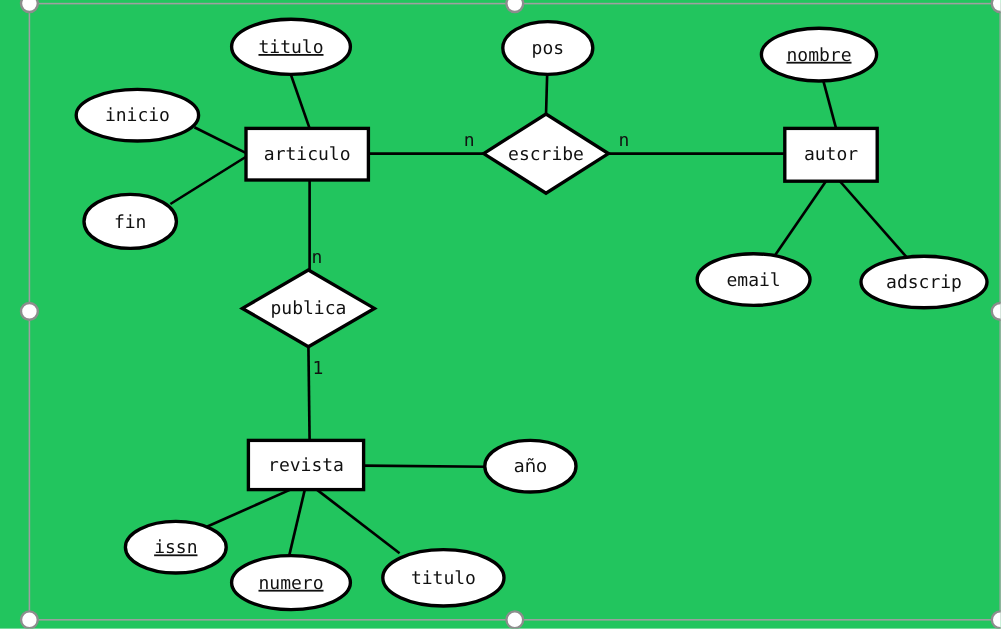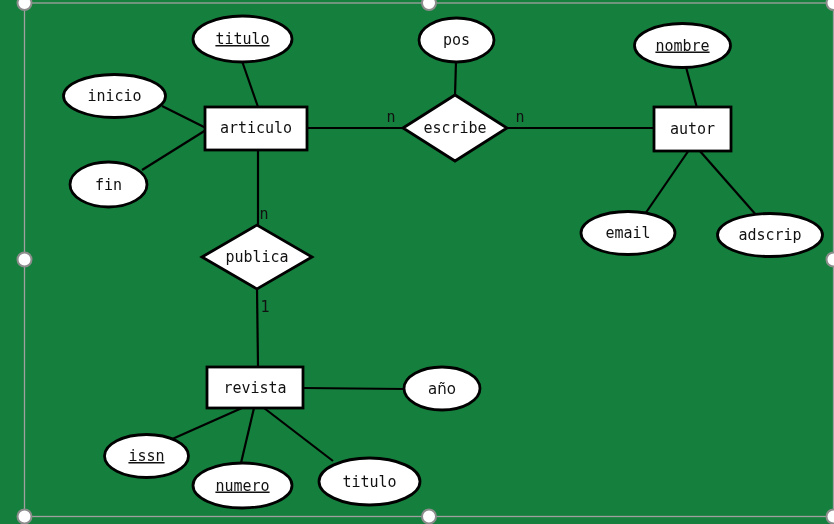--- a/index.html
+++ b/index.html
@@ -1,20 +1,20 @@
 <!DOCTYPE html>
 <html><head>
 <meta charset="utf-8">
 <style>
   html, body { margin: 0; padding: 0; background: #ffffff; }
   .stage {
     position: relative;
     width: 834px;
     height: 524px;
-    background: #15803d;
+    background: #22c55e;
     overflow: hidden;
     text-align: center;
   }
   svg { display: block; }
   svg text {
     font-family: "DejaVu Sans Mono", "Liberation Mono", monospace;
     font-size: 15px;
     fill: #111111;
   }
   svg text.sans {

